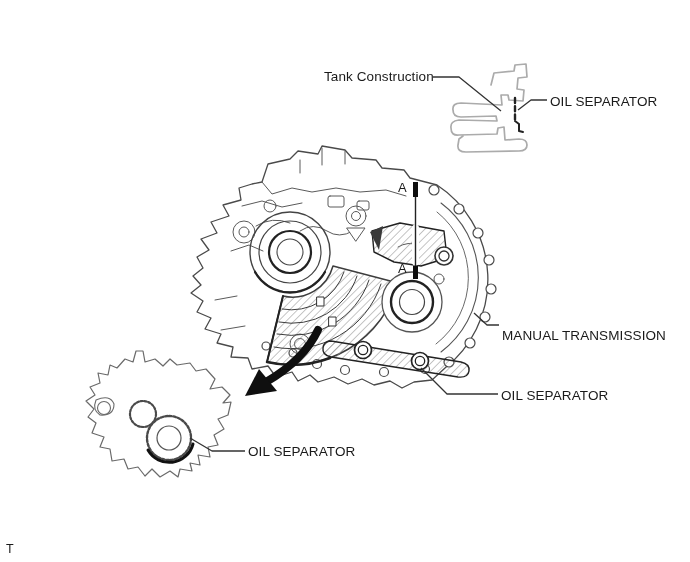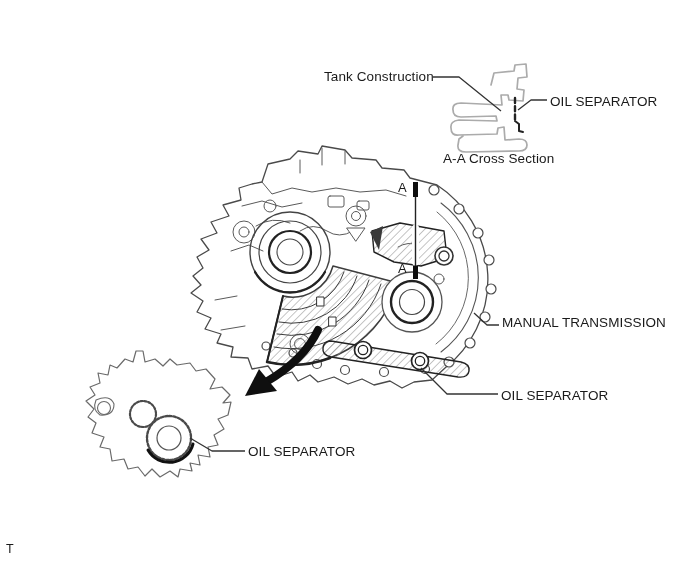--- a/index.html
+++ b/index.html
@@ -2,21 +2,21 @@
 <html><head>
 <meta charset="utf-8">
 <style>
   html,body{margin:0;padding:0;background:#ffffff;}
   .stage{position:relative;width:668px;height:562px;background:#ffffff;overflow:hidden;
          font-family:"Liberation Sans",sans-serif;}
   .stage svg{position:absolute;left:0;top:0;}
   .lbl{position:absolute;font:13.5px/1.28 "Liberation Sans",sans-serif;color:#1a1a1a;
        white-space:nowrap;letter-spacing:.1px;}
   .lbl.small-a{font-size:13px;}
-  .lbl.two-line{line-height:17px;}
+  .lbl.two-line{line-height:17px;margin-top:13px;}
   .lbl.footer{font-size:12.5px;}
 </style>
 </head>
 <body>
 
 <div class="stage">
 
   <svg width="690" height="562" viewBox="0 0 690 562">
     <defs>
       <pattern id="hp" width="5.5" height="5.5" patternUnits="userSpaceOnUse" patternTransform="rotate(45)">
@@ -165,21 +165,20 @@
       <path d="M474,313 L487,325 L499,325"></path>
       <path d="M421,368 L447,394 L498,394"></path>
       <path d="M190,438 L212,451 L245,451"></path>
     </g>
   </svg>
 
   <div class="lbl" style="left:324px;top:68px">Tank Construction</div>
 
   <div class="lbl" style="left:550px;top:93px">OIL SEPARATOR</div>
 
-  <div class="lbl" style="left:443px;top:150px">A-A Cross Section</div>
 
   <div class="lbl small-a" style="left:398px;top:180px">A</div>
 
   <div class="lbl small-a" style="left:398px;top:261px">A</div>
 
   <div class="lbl two-line" style="left:502px;top:314px">
     <div>MANUAL TRANSMISSION</div>
   </div>
 
   <div class="lbl" style="left:501px;top:387px">OIL SEPARATOR</div>

